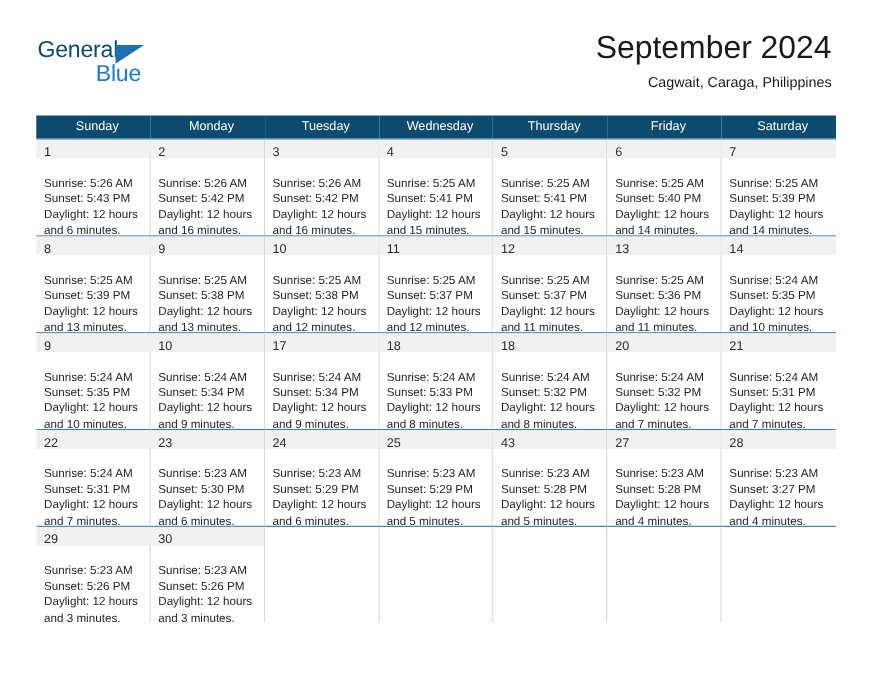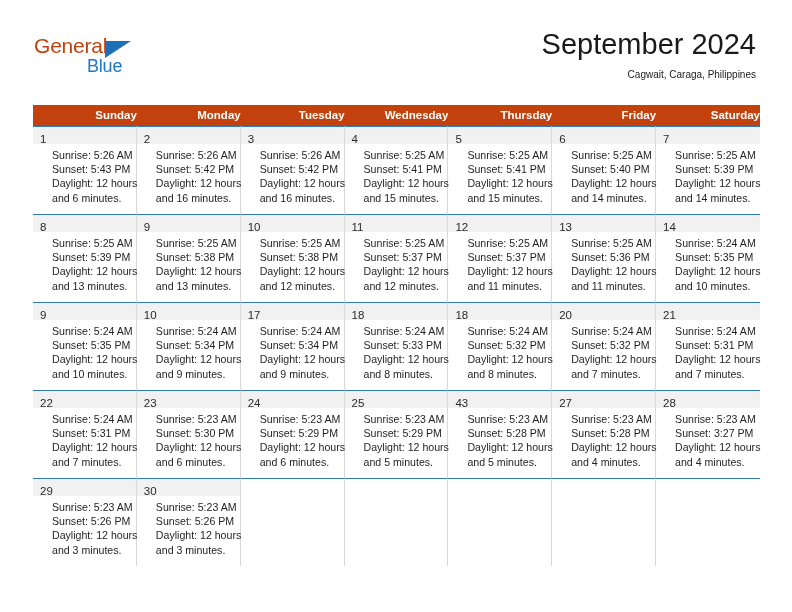--- a/index.html
+++ b/index.html
@@ -35,76 +35,76 @@
     top: 34px;
     width: 130px;
     height: 46px;
   }
   .logo-general {
     position: absolute;
     left: 0;
     top: 0;
     font-size: 21px;
     letter-spacing: -0.2px;
-    color: #c2410c;
+    color: #0c4a6e;
     font-family: "Liberation Sans", sans-serif;
   }
   .logo-triangle {
     position: absolute;
     left: 71px;
     top: 7px;
     width: 0;
     height: 0;
     border-left: 26px solid #1f6fb7;
     border-bottom: 17px solid transparent;
   }
   .logo-blue {
     position: absolute;
     left: 53px;
     top: 22px;
-    font-size: 18px;
+    font-size: 21px;
     letter-spacing: -0.2px;
     color: #2079c8;
     font-family: "Liberation Sans", sans-serif;
   }
   .title-block {
     position: absolute;
     right: 36px;
     top: 28px;
     text-align: right;
   }
   .month-title {
     font-size: 29px;
     color: #1a1a1a;
     line-height: 32px;
     white-space: nowrap;
   }
   .location {
     margin-top: 6px;
-    font-size: 10px;
+    font-size: 13px;
     color: #1a1a1a;
     line-height: 18px;
     white-space: nowrap;
   }
 
   
   .calendar {
     position: absolute;
     left: 33px;
     top: 105px;
     width: 727px;
     border-collapse: collapse;
     table-layout: fixed;
   }
   .calendar th {
-    background: #c2410c;
+    background: #0c4a6e;
     color: #ffffff;
     font-size: 11.5px;
-    font-weight: bold;
-    text-align: right;
+    font-weight: normal;
+    text-align: center;
     padding: 4px 0 4px 7px;
     height: 13px;
     line-height: 13px;
     border: none;
   }
   .calendar td {
     vertical-align: top;
     padding: 0;
     border: none;
     width: 103.85px;
@@ -127,22 +127,21 @@
     height: 17px;
     padding: 2px 0 0 7px;
     box-sizing: border-box;
   }
   .daynum {
     font-size: 11.5px;
     color: #2b2b2b;
     line-height: 13px;
   }
   .cell-body {
-    padding: 4px 5px 0 7px;
-    margin-left: 12px;
+    padding: 16px 5px 0 7px;
   }
   .cell-line {
     font-size: 10.6px;
     line-height: 14.2px;
     color: #1f1f1f;
     white-space: nowrap;
   }
 </style>
 </head>
 <body>

